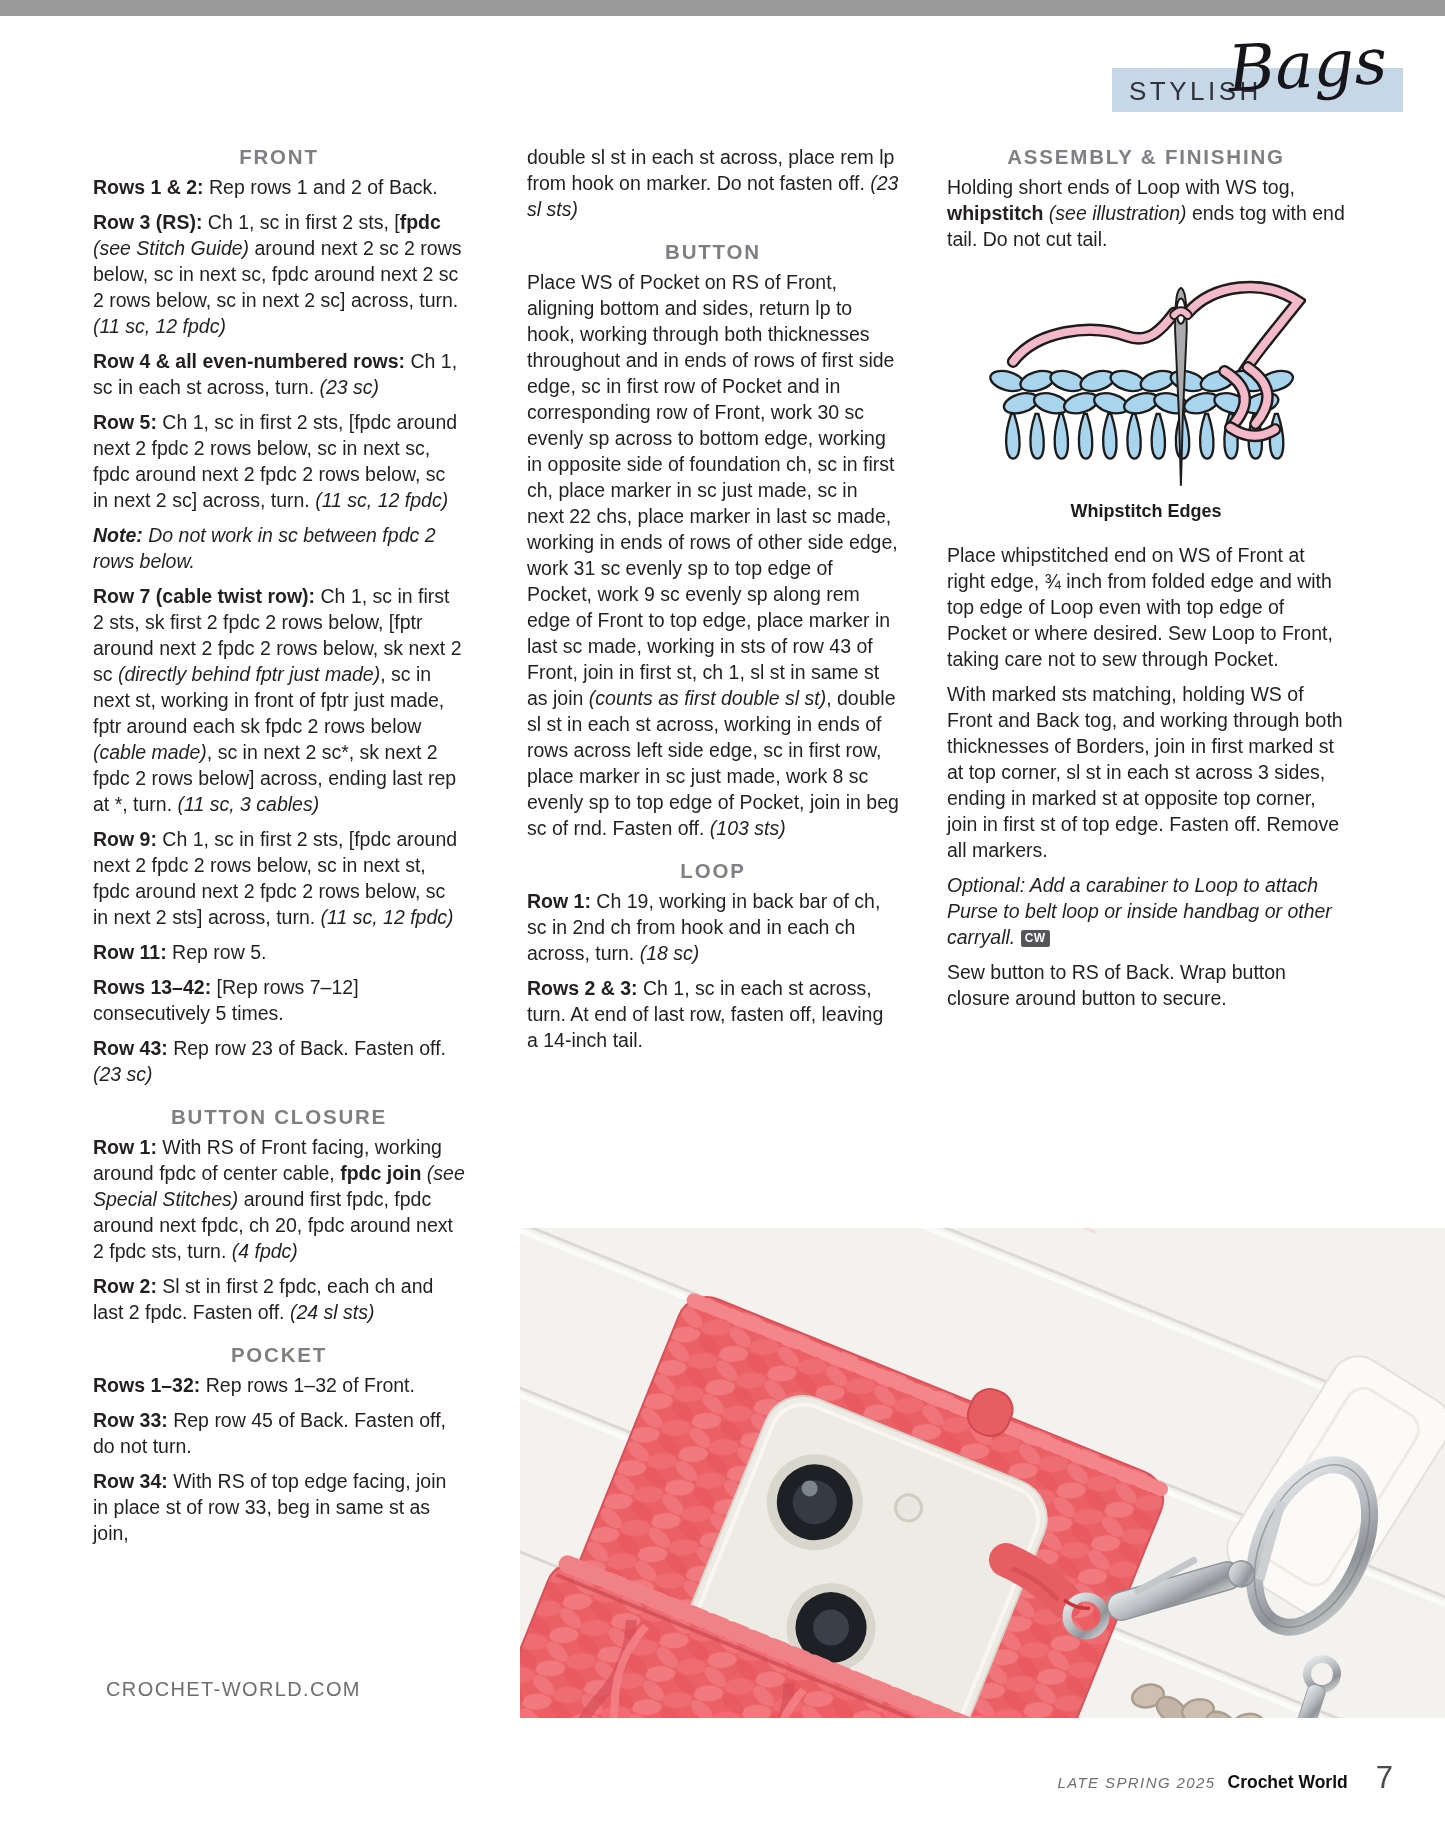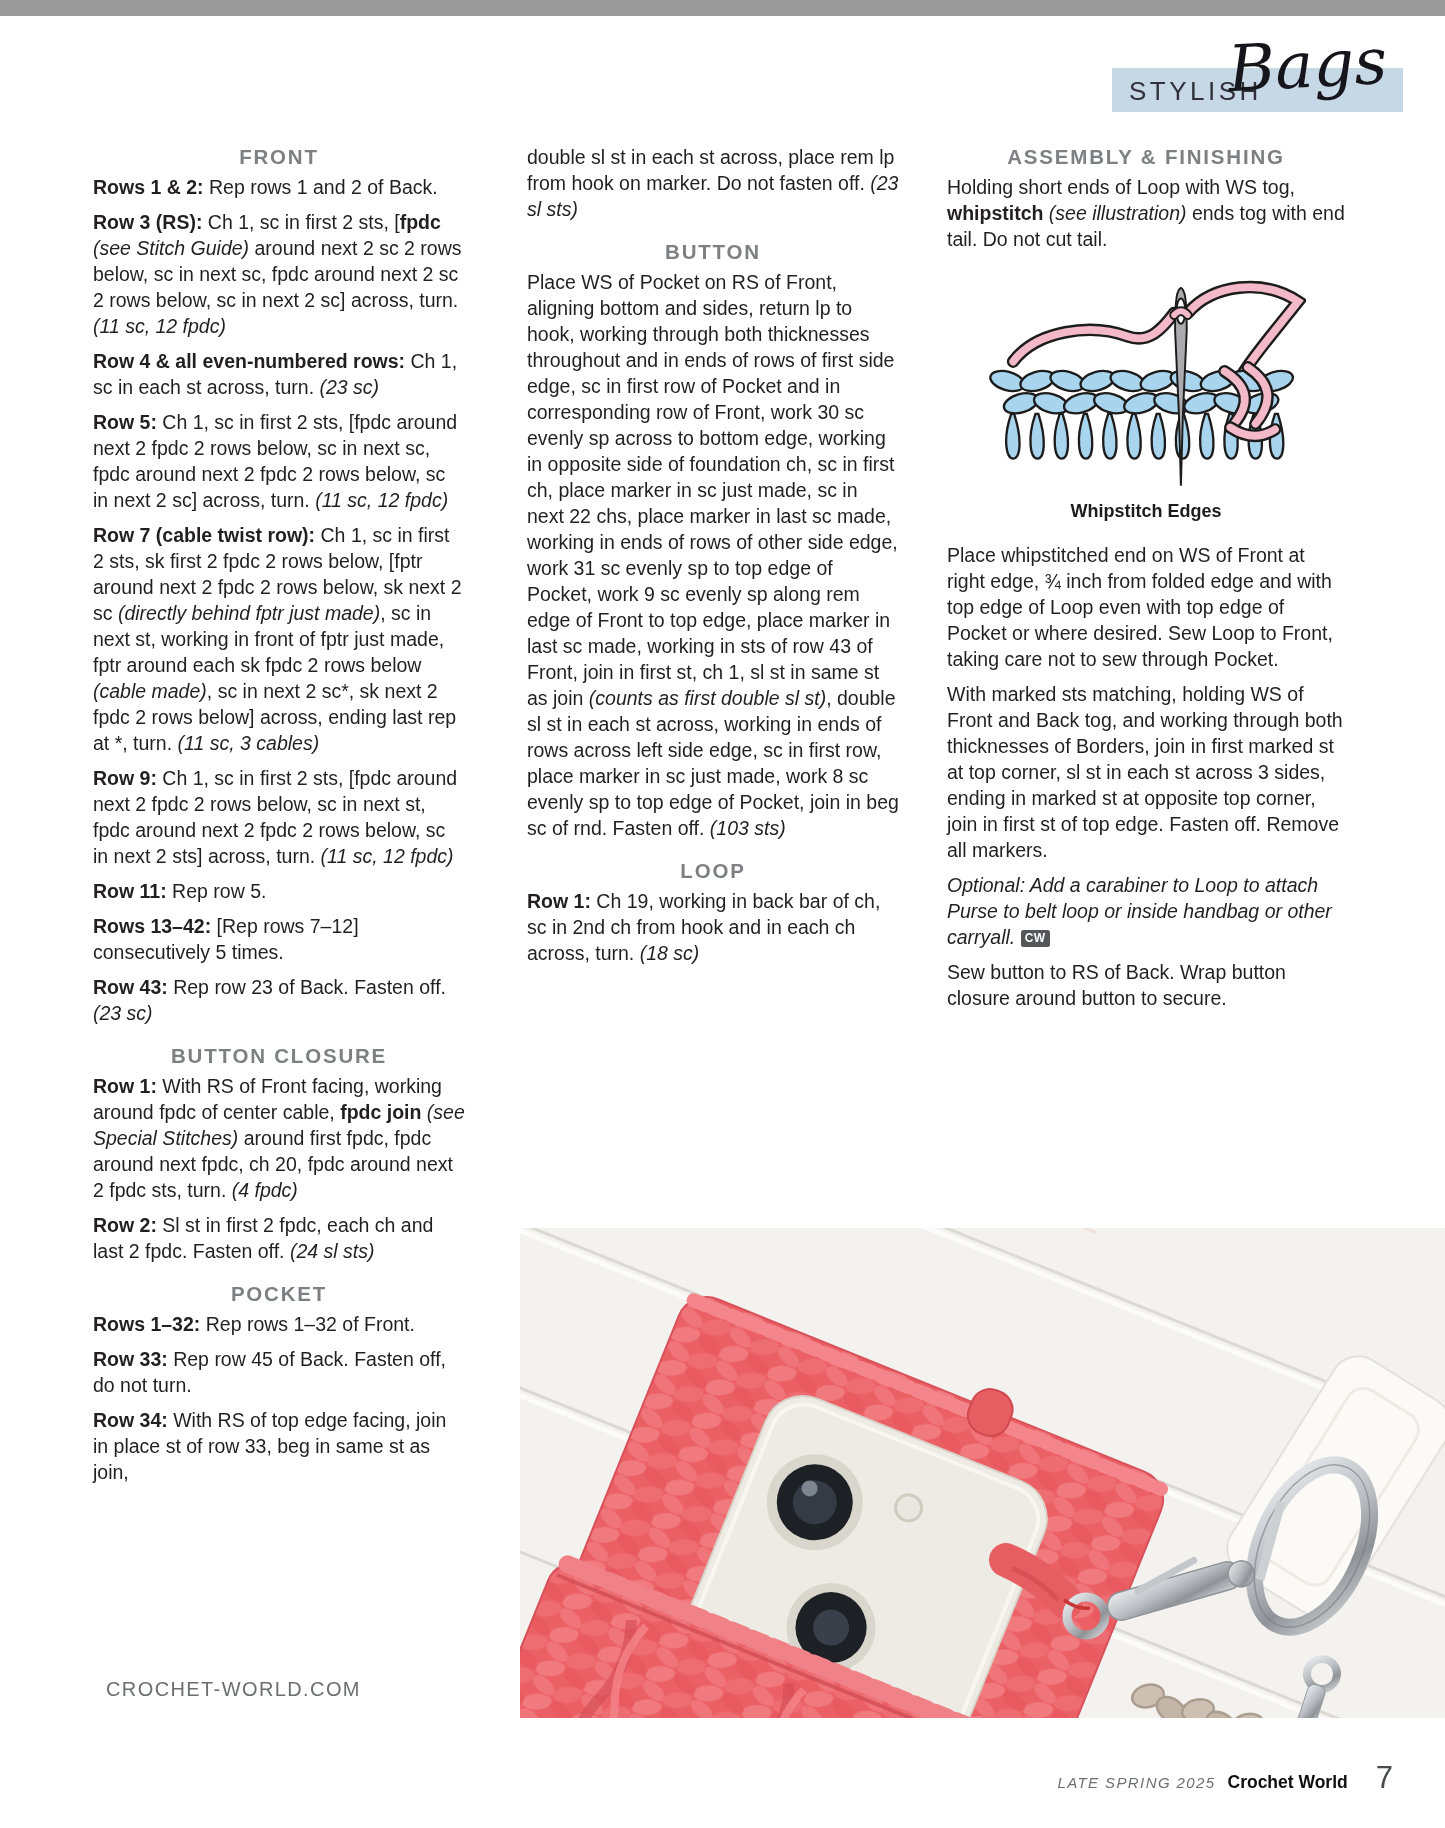--- a/index.html
+++ b/index.html
@@ -50,39 +50,41 @@
   <div class="banner"></div>
   <div class="kicker">STYLISH</div>
   <div class="script-title">Bags</div>
 
   <div class="col" id="col1" data-col="col1">
       <div class="section-heading">FRONT</div>
       <p class="para"><span class="run bold">Rows 1 &amp; 2: </span><span class="run">Rep rows 1 and 2 of Back.</span></p>
       <p class="para"><span class="run bold">Row 3 (RS): </span><span class="run">Ch 1, sc in first 2 sts, [</span><span class="run bold">fpdc</span><span class="run"> </span><span class="run italic">(see Stitch Guide)</span><span class="run"> around next 2 sc 2 rows below, sc in next sc, fpdc around next 2 sc 2 rows below, sc in next 2 sc] across, turn. </span><span class="run italic">(11 sc, 12 fpdc)</span></p>
       <p class="para"><span class="run bold">Row 4 &amp; all even-numbered rows: </span><span class="run">Ch 1, sc in each st across, turn. </span><span class="run italic">(23 sc)</span></p>
       <p class="para"><span class="run bold">Row 5: </span><span class="run">Ch 1, sc in first 2 sts, [fpdc around next 2 fpdc 2 rows below, sc in next sc, fpdc around next 2 fpdc 2 rows below, sc in next 2 sc] across, turn. </span><span class="run italic">(11 sc, 12 fpdc)</span></p>
+      <p class="para"><span class="run bold italic">Note: </span><span class="run italic">Do not work in sc between fpdc 2 rows below.</span></p>
       <p class="para"><span class="run bold">Row 7 (cable twist row): </span><span class="run">Ch 1, sc in first 2 sts, sk first 2 fpdc 2 rows below, [fptr around next 2 fpdc 2 rows below, sk next 2 sc </span><span class="run italic">(directly behind fptr just made)</span><span class="run">, sc in next st, working in front of fptr just made, fptr around each sk fpdc 2 rows below </span><span class="run italic">(cable made)</span><span class="run">, sc in next 2 sc*, sk next 2 fpdc 2 rows below] across, ending last rep at *, turn. </span><span class="run italic">(11 sc, 3 cables)</span></p>
       <p class="para"><span class="run bold">Row 9: </span><span class="run">Ch 1, sc in first 2 sts, [fpdc around next 2 fpdc 2 rows below, sc in next st, fpdc around next 2 fpdc 2 rows below, sc in next 2 sts] across, turn. </span><span class="run italic">(11 sc, 12 fpdc)</span></p>
       <p class="para"><span class="run bold">Row 11: </span><span class="run">Rep row 5.</span></p>
       <p class="para"><span class="run bold">Rows 13–42: </span><span class="run">[Rep rows 7–12] consecutively 5 times.</span></p>
       <p class="para"><span class="run bold">Row 43: </span><span class="run">Rep row 23 of Back. Fasten off. </span><span class="run italic">(23 sc)</span></p>
       <div class="section-heading">BUTTON CLOSURE</div>
       <p class="para"><span class="run bold">Row 1: </span><span class="run">With RS of Front facing, working around fpdc of center cable, </span><span class="run bold">fpdc join</span><span class="run"> </span><span class="run italic">(see Special Stitches)</span><span class="run"> around first fpdc, fpdc around next fpdc, ch 20, fpdc around next 2 fpdc sts, turn. </span><span class="run italic">(4 fpdc)</span></p>
       <p class="para"><span class="run bold">Row 2: </span><span class="run">Sl st in first 2 fpdc, each ch and last 2 fpdc. Fasten off. </span><span class="run italic">(24 sl sts)</span></p>
       <div class="section-heading">POCKET</div>
       <p class="para"><span class="run bold">Rows 1–32: </span><span class="run">Rep rows 1–32 of Front.</span></p>
       <p class="para"><span class="run bold">Row 33: </span><span class="run">Rep row 45 of Back. Fasten off, do not turn.</span></p>
       <p class="para"><span class="run bold">Row 34: </span><span class="run">With RS of top edge facing, join in place st of row 33, beg in same st as join,</span></p>
     </div>
   <div class="col" id="col2" data-col="col2">
       <p class="para"><span class="run">double sl st in each st across, place rem lp from hook on marker. Do not fasten off. </span><span class="run italic">(23 sl sts)</span></p>
       <div class="section-heading">BUTTON</div>
       <p class="para"><span class="run">Place WS of Pocket on RS of Front, aligning bottom and sides, return lp to hook, working through both thicknesses throughout and in ends of rows of first side edge, sc in first row of Pocket and in corresponding row of Front, work 30 sc evenly sp across to bottom edge, working in opposite side of foundation ch, sc in first ch, place marker in sc just made, sc in next 22 chs, place marker in last sc made, working in ends of rows of other side edge, work 31 sc evenly sp to top edge of Pocket, work 9 sc evenly sp along rem edge of Front to top edge, place marker in last sc made, working in sts of row 43 of Front, join in first st, ch 1, sl st in same st as join </span><span class="run italic">(counts as first double sl st)</span><span class="run">, double sl st in each st across, working in ends of rows across left side edge, sc in first row, place marker in sc just made, work 8 sc evenly sp to top edge of Pocket, join in beg sc of rnd. Fasten off. </span><span class="run italic">(103 sts)</span></p>
       <div class="section-heading">LOOP</div>
       <p class="para"><span class="run bold">Row 1: </span><span class="run">Ch 19, working in back bar of ch, sc in 2nd ch from hook and in each ch across, turn. </span><span class="run italic">(18 sc)</span></p>
+      <p class="para"><span class="run bold">Rows 2 &amp; 3: </span><span class="run">Ch 1, sc in each st across, turn. At end of last row, fasten off, leaving a 14-inch tail.</span></p>
     </div>
 
   <div class="col" id="col3">
     <div data-col="col3a">
         <div class="section-heading">ASSEMBLY &amp; FINISHING</div>
         <p class="para"><span class="run">Holding short ends of Loop with WS tog, </span><span class="run bold">whipstitch</span><span class="run"> </span><span class="run italic">(see illustration)</span><span class="run"> ends tog with end tail. Do not cut tail.</span></p>
       </div>
 
     <figure class="figure" style="margin-left:0;margin-right:0;">
       <svg width="320" height="224" viewBox="0 0 330 230">

